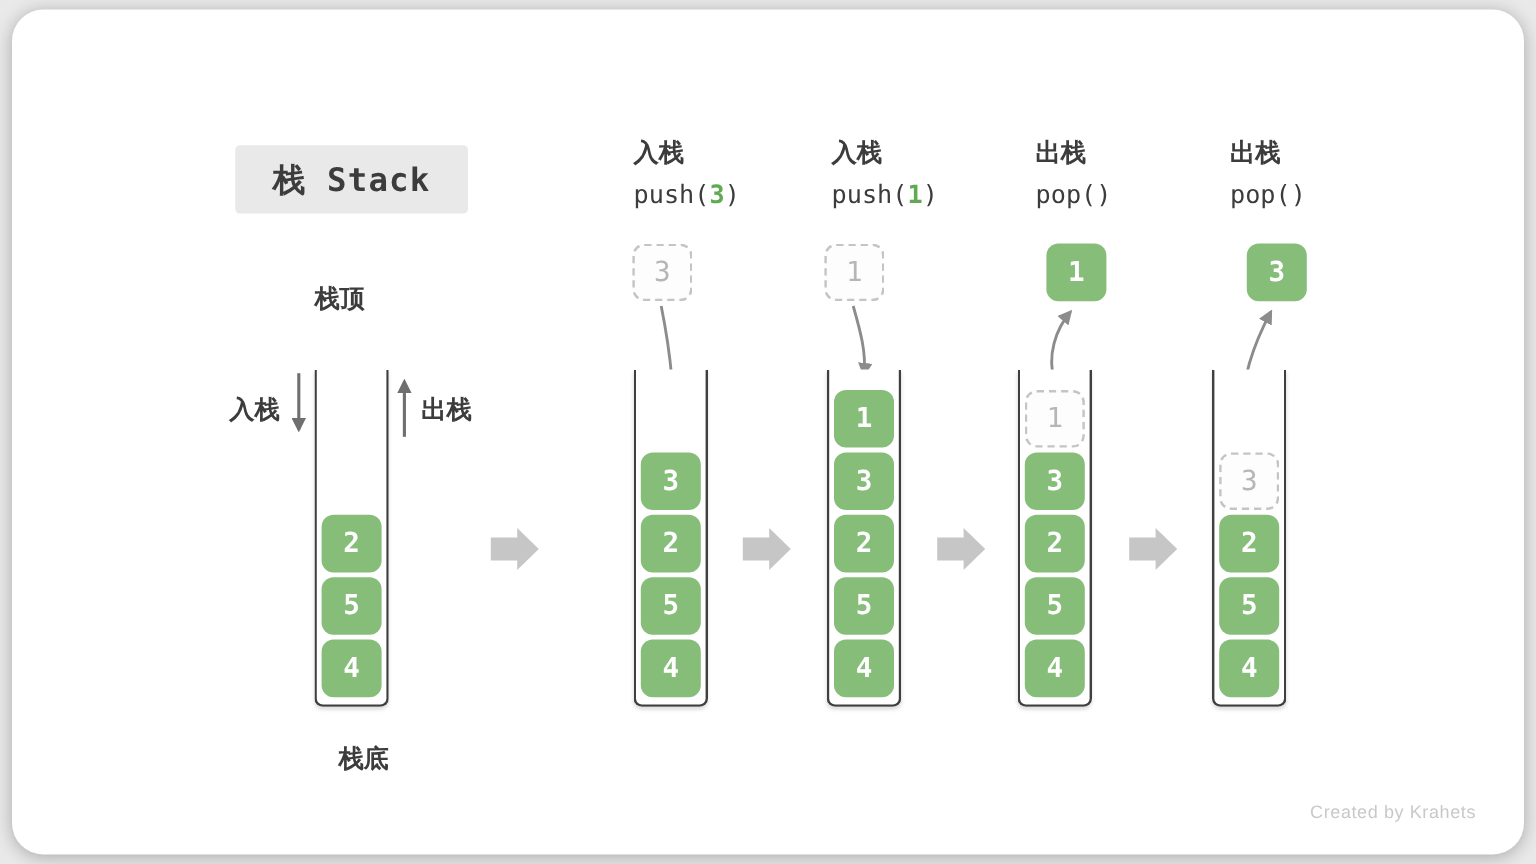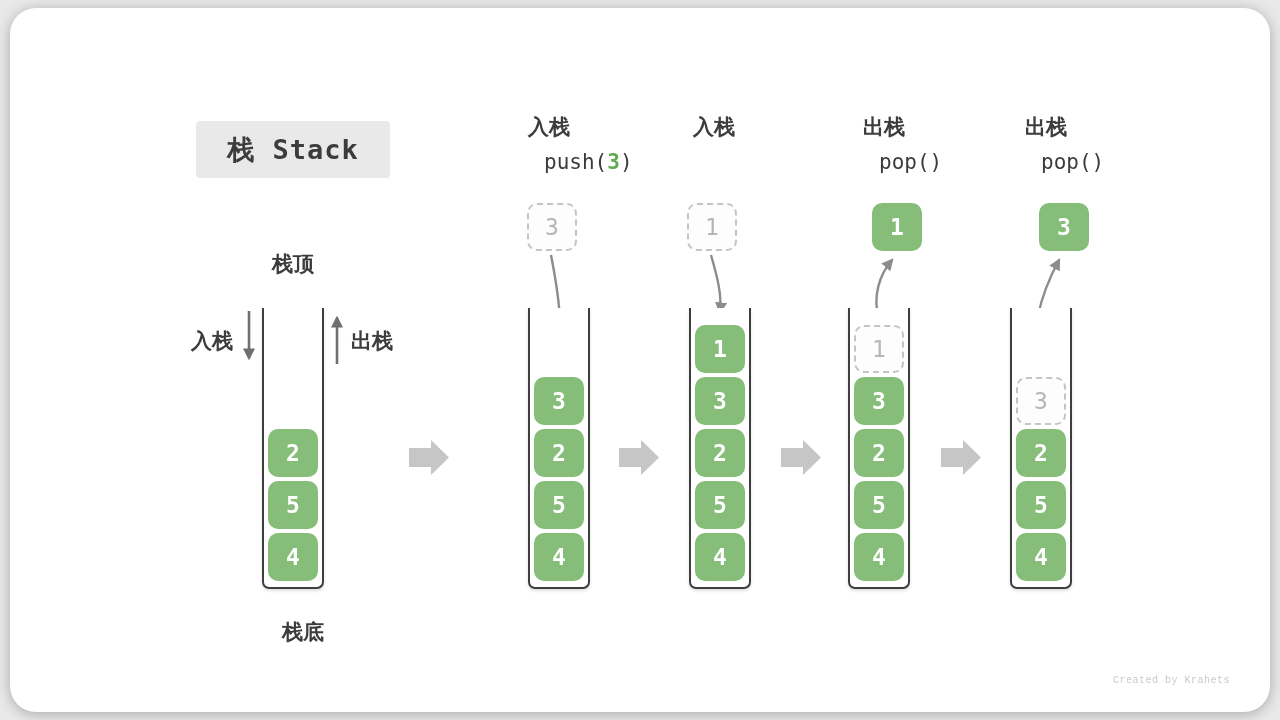--- a/index.html
+++ b/index.html
@@ -18,29 +18,29 @@
   html,body{width:1280px;height:720px;background:#e9e9e9;font-family:"DejaVu Sans",sans-serif;}
   .canvas{position:relative;width:1280px;height:720px;overflow:hidden;}
   .card{position:absolute;left:10px;top:8px;right:10px;bottom:8px;background:#ffffff;
         border-radius:26px;box-shadow:0 2px 14px rgba(0,0,0,0.28);}
   
   .title-badge{position:absolute;left:186px;top:113px;width:194px;height:57px;
     background:var(--title-bg);border-radius:4px;display:flex;align-items:center;justify-content:center;
     font-family:"DejaVu Sans Mono",monospace;font-size:27px;font-weight:600;color:var(--text-dark);letter-spacing:1px;}
   
   .lbl{position:absolute;font-size:21px;font-weight:700;color:var(--text-dark);}
-  .lbl-top{left:252px;top:242px;width:62px;text-align:center;}
+  .lbl-top{left:252px;top:227px;width:62px;text-align:left;}
   .lbl-bottom{left:252px;top:610px;width:62px;text-align:right;}
   .lbl-push{left:143px;top:319px;width:80px;text-align:right;}
   .lbl-pop{left:341px;top:319px;width:80px;text-align:left;}
   
   .op{position:absolute;width:170px;}
   .op-label{font-size:21px;font-weight:700;color:var(--text-dark);line-height:26px;}
   .op-code{margin-top:9px;font-family:"DejaVu Sans Mono",monospace;font-size:21px;font-weight:500;
-           color:var(--text-dark);line-height:26px;margin-left:16px;}
+           color:var(--text-dark);line-height:26px;}
   .op-code .arg{color:var(--arg-green);font-weight:700;}
   .op1{left:518px;top:106px;} .op2{left:683px;top:106px;} .op3{left:853px;top:106px;} .op4{left:1015px;top:106px;}
   
   .stack{position:absolute;top:300px;width:62px;height:281px;background:#ffffff;
     border:2px solid #3f3f3f;border-top:none;border-radius:0 0 7px 7px;
     box-shadow:0 2px 3px rgba(0,0,0,0.12);}
   .st1{left:252px;} .st2{left:518px;} .st3{left:679px;} .st4{left:838px;} .st5{left:1000px;}
   
   .blk{position:absolute;left:4px;width:50px;height:48px;border-radius:10px;
     background:var(--block-green);color:#fff;display:flex;align-items:center;justify-content:center;
@@ -58,37 +58,38 @@
   .float-ghost{background:#fdfdfd;border:2px dashed var(--ghost-border);color:var(--ghost-text);font-weight:500;}
   .float-solid{background:var(--block-green);color:#fff;font-weight:700;}
   .fb1{left:517px;top:195px;} .fb2{left:677px;top:195px;} .fb3{left:862px;top:195px;} .fb4{left:1029px;top:195px;}
   
   .overlay{position:absolute;left:0;top:0;width:1280px;height:720px;pointer-events:none;}
   .curve{fill:none;stroke:var(--flow-arrow);stroke-width:2.4;}
   .side-line{fill:none;stroke:var(--side-arrow);stroke-width:2.6;}
   .head-flow{fill:var(--flow-arrow);} .head-side{fill:var(--side-arrow);}
   .stage{fill:var(--stage-arrow);}
   
-  .watermark{position:absolute;right:40px;bottom:26px;font-family:Liberation Mono, monospace;
-    font-size:10px;color:var(--watermark);letter-spacing:0.5px;}
+  .watermark{position:absolute;right:40px;bottom:26px;font-family:Liberation Sans, sans-serif;
+    font-size:15px;color:var(--watermark);letter-spacing:0.5px;}
 </style>
 </head>
 <body>
 
 <div class="canvas">
   <div class="card">
 
     <div class="title-badge">栈 Stack</div>
 
     <div class="op op1">
       <div class="op-label">入栈</div>
       <div class="op-code"><span>push(</span><span class="arg">3</span><span>)</span></div>
     </div>
     <div class="op op2">
       <div class="op-label">入栈</div>
+      <div class="op-code"><span>push(</span><span class="arg">1</span><span>)</span></div>
     </div>
     <div class="op op3">
       <div class="op-label">出栈</div>
       <div class="op-code"><span>pop(</span><span class="arg"></span><span>)</span></div>
     </div>
     <div class="op op4">
       <div class="op-label">出栈</div>
       <div class="op-code"><span>pop(</span><span class="arg"></span><span>)</span></div>
     </div>
 

